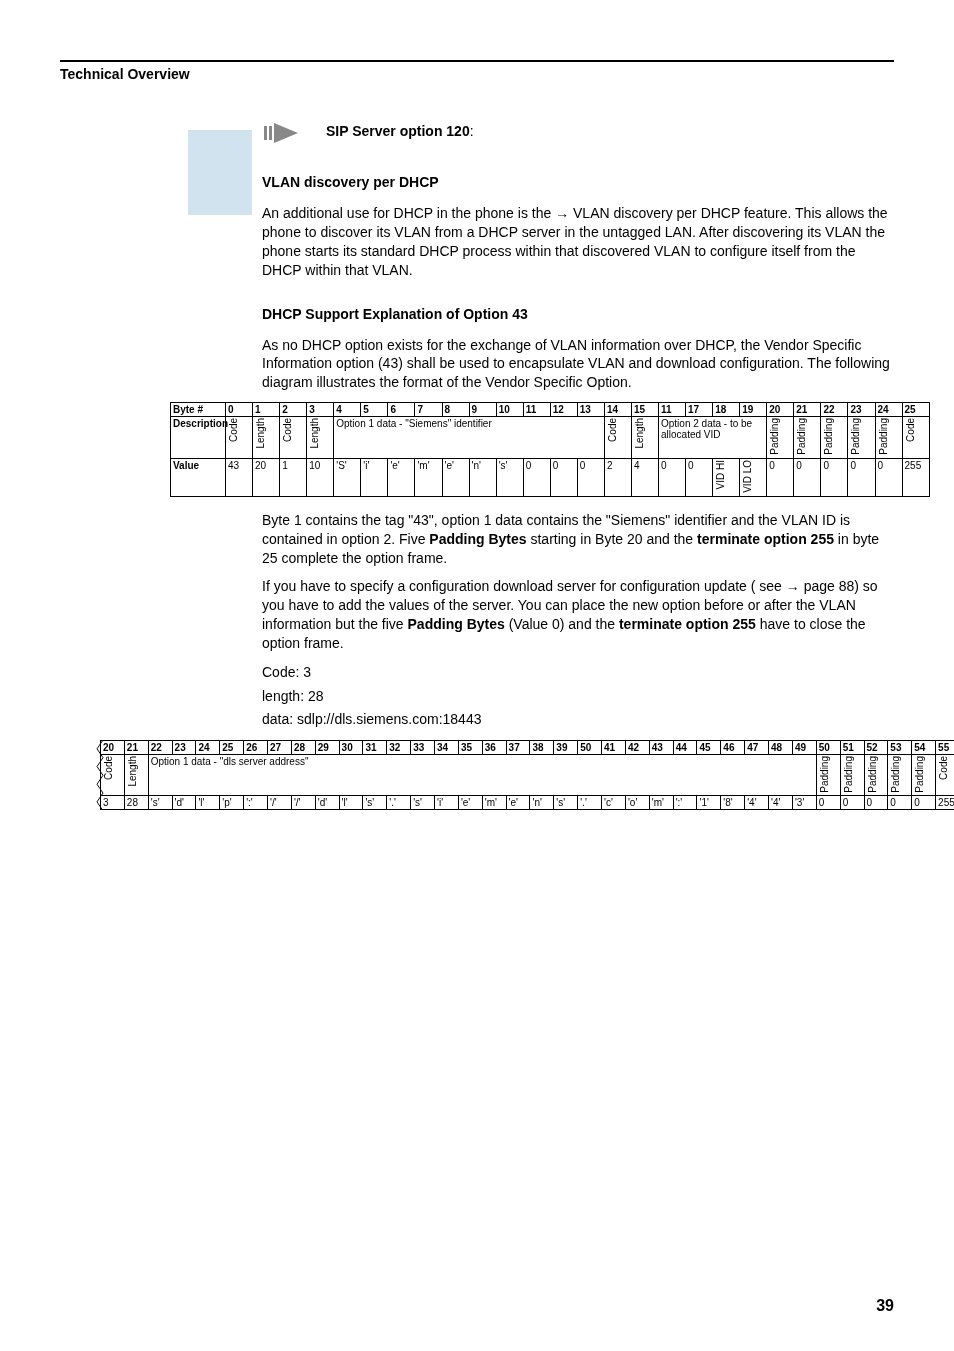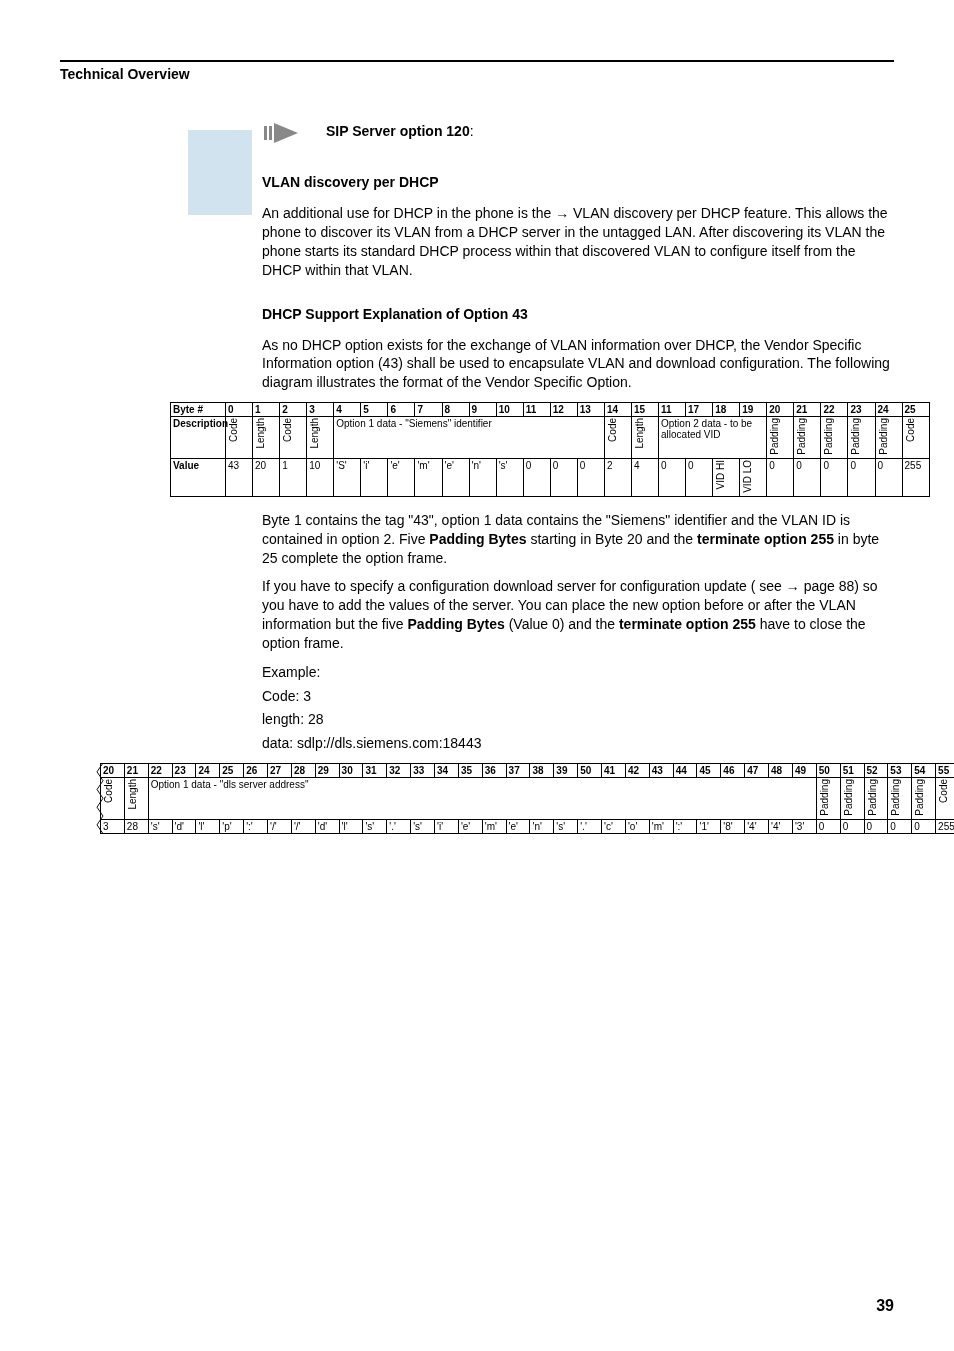--- a/index.html
+++ b/index.html
@@ -139,21 +139,20 @@
       </table>
   </div>
 
   <div class="content-col">
     <div class="para">
       <span>Byte 1 contains the tag "43", option 1 data contains the "Siemens" identifier and the VLAN ID is contained in option 2. Five </span><b>Padding Bytes</b><span> starting in Byte 20 and the </span><b>terminate option 255</b><span> in byte 25 complete the option frame.</span>
     </div>
     <div class="para">
       <span>If you have to specify a configuration download server for configuration update ( see → page 88) so you have to add the values of the server. You can place the new option before or after the VLAN information but the five </span><b>Padding Bytes</b><span> (Value 0) and the </span><b>terminate option 255</b><span> have to close the option frame.</span>
     </div>
-    <div class="example">Example:</div>
     <div class="example">Code: 3</div>
     <div class="example">length: 28</div>
     <div class="example">data: sdlp://dls.siemens.com:18443</div>
   </div>
 
   <div class="table-block2">
     <svg class="zigzag" viewBox="0 0 14 80" preserveAspectRatio="none">
       <polyline points="9,0 3,10 9,20 3,30 9,40 3,50 9,60 3,70 9,80" fill="none" stroke="#000" stroke-width="1"></polyline>
     </svg>
     <table class="byte-table">

